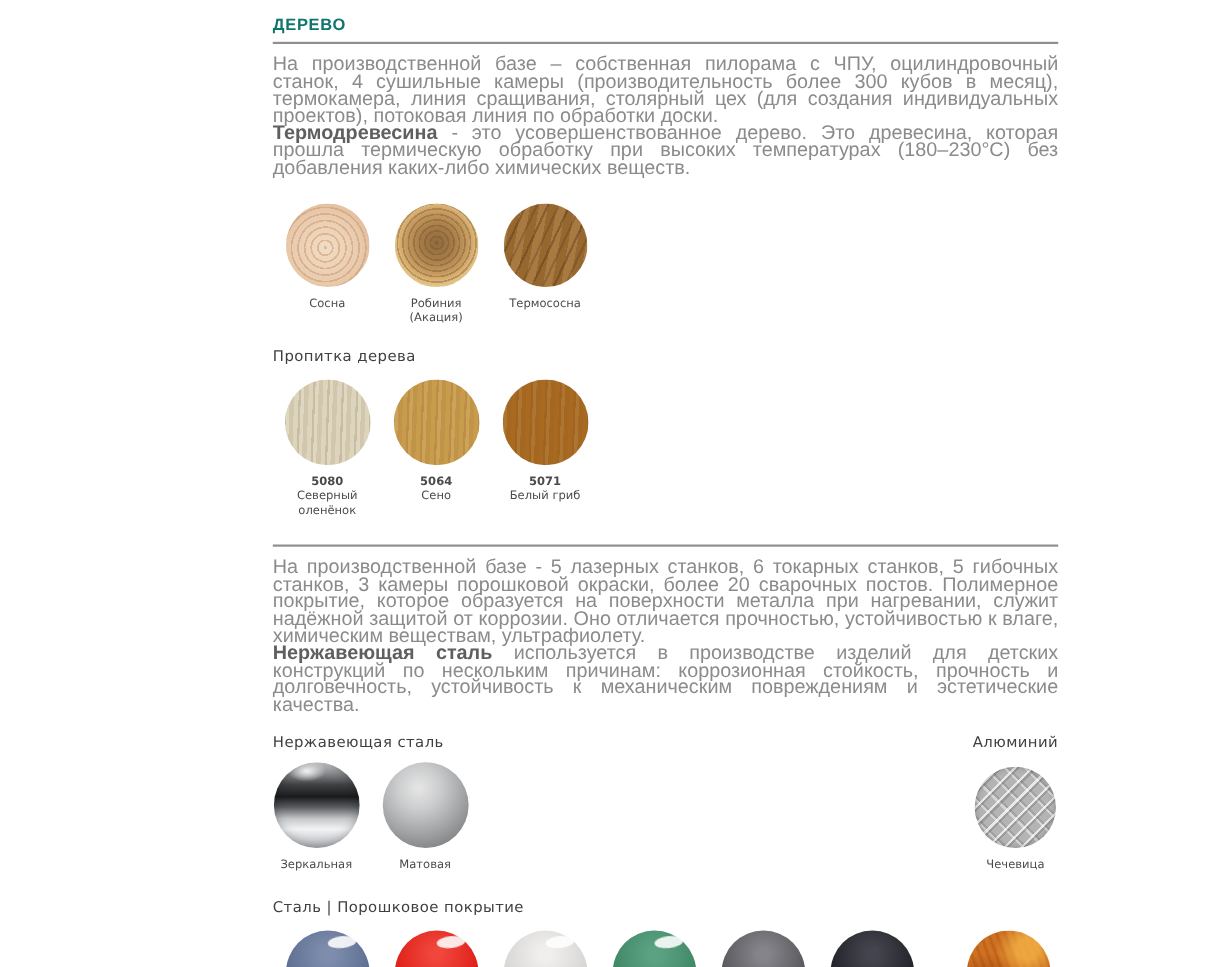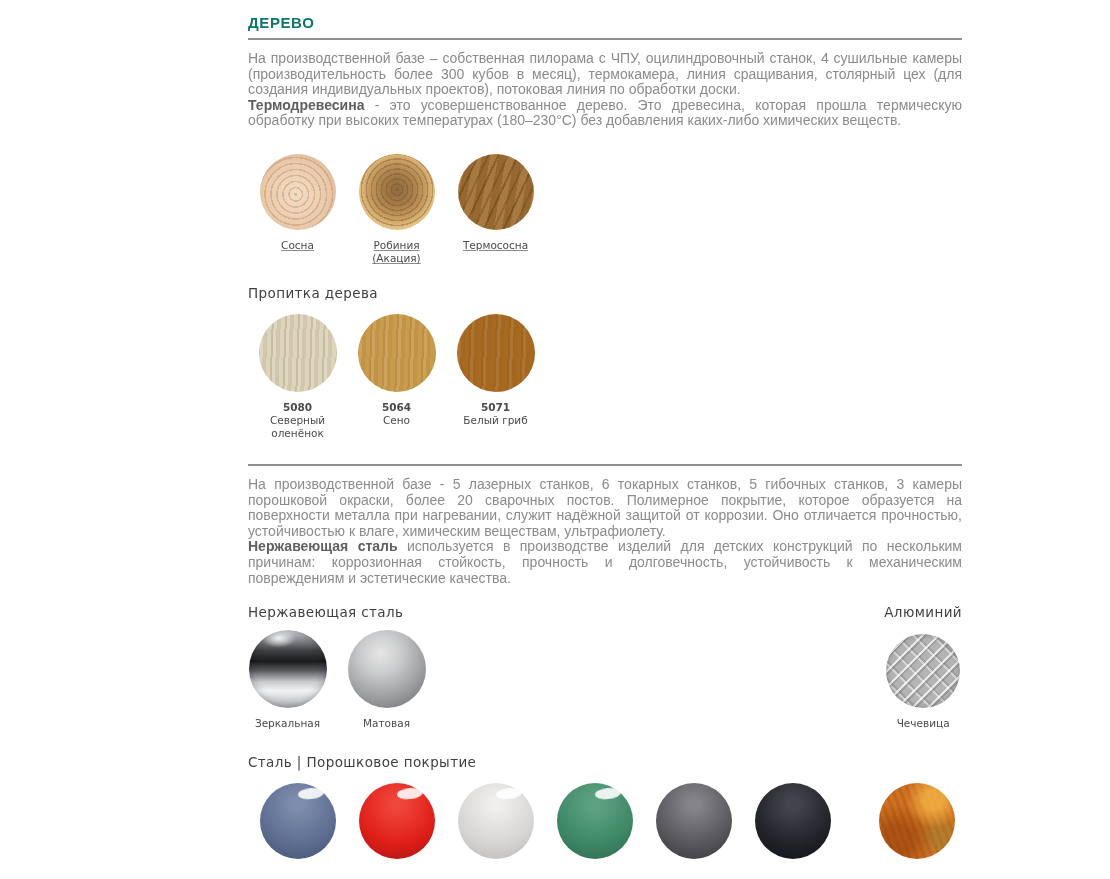--- a/index.html
+++ b/index.html
@@ -9,21 +9,21 @@
     padding:8px 148px 0 248px;
     font-family:"Liberation Sans", sans-serif;
     color:#8b8b8b;
   }
   .section-title {
     font-size:15px; font-weight:bold; color:#0f766e;
     letter-spacing:0.6px; margin-top:6px;
   }
   .rule { height:2px; background:#8f8f8f; margin-top:7px; border:0; }
   .para {
-    margin-top:11px; font-size:14px; line-height:15.6px;
+    margin-top:11px; font-size:18px; line-height:15.6px;
     text-align:justify; color:#8b8b8b;
   }
   .para b { color:#5f5f5f; }
   .row-title {
     font-family:"DejaVu Sans", sans-serif;
     font-size:13.5px; color:#3f3f3f; letter-spacing:0.4px;
   }
   .swatch-row { display:flex; }
   .cell { width:99px; display:flex; flex-direction:column; align-items:center; }
   .sw { border-radius:50%; flex:0 0 auto; position:relative; }
@@ -82,21 +82,21 @@
   .ral-6029 { --lt:#5ba282; --dk:#2c674b; }
   .ral-7024 { --lt:#84848a; --dk:#353539; }
   .ral-9011 { --lt:#43444d; --dk:#101114; }
   .sw-corten { background:
     radial-gradient(circle at 72% 22%, rgba(245,180,70,0.8) 0 12%, rgba(0,0,0,0) 35%),
     radial-gradient(circle at 25% 75%, rgba(140,60,10,0.55) 0 18%, rgba(0,0,0,0) 45%),
     radial-gradient(circle at 80% 70%, rgba(130,145,60,0.35) 0 10%, rgba(0,0,0,0) 30%),
     repeating-linear-gradient(70deg, rgba(160,70,10,0.28) 0 3px, rgba(0,0,0,0) 3px 7px),
     var(--base,#cf7122); }
 
-  .wood-row { margin-top:25px;text-decoration:underline; }
+  .wood-row { margin-top:25px; }
   .imp-title { margin-top:20px; }
   .imp-row { margin-top:13px; }
   .metal-section { margin-top:24px; }
   .metal-heads-row { margin-top:18px; display:flex; justify-content:space-between; }
   .metal-left, .metal-right { display:flex; flex-direction:column; }
   .metal-left .swatch-row { margin-top:10px; margin-left:-10px; }
   .metal-right { align-items:center; }
   .metal-right .sw { margin-top:14px; }
   .powder-title { margin-top:24px; }
   .powder-row { margin-top:13px; }

